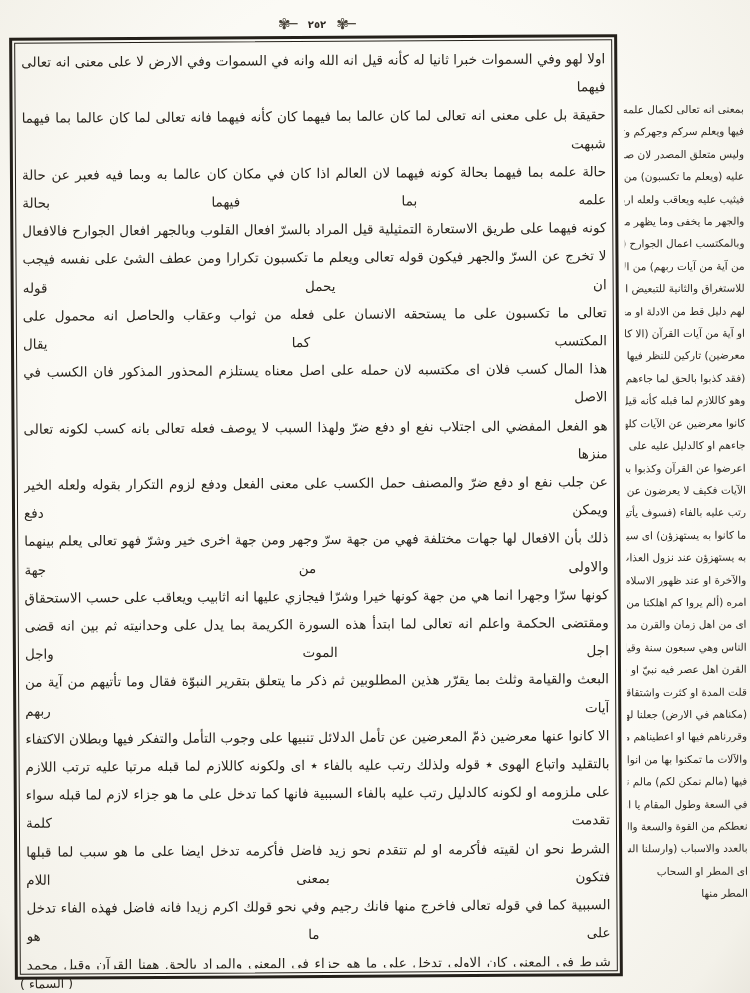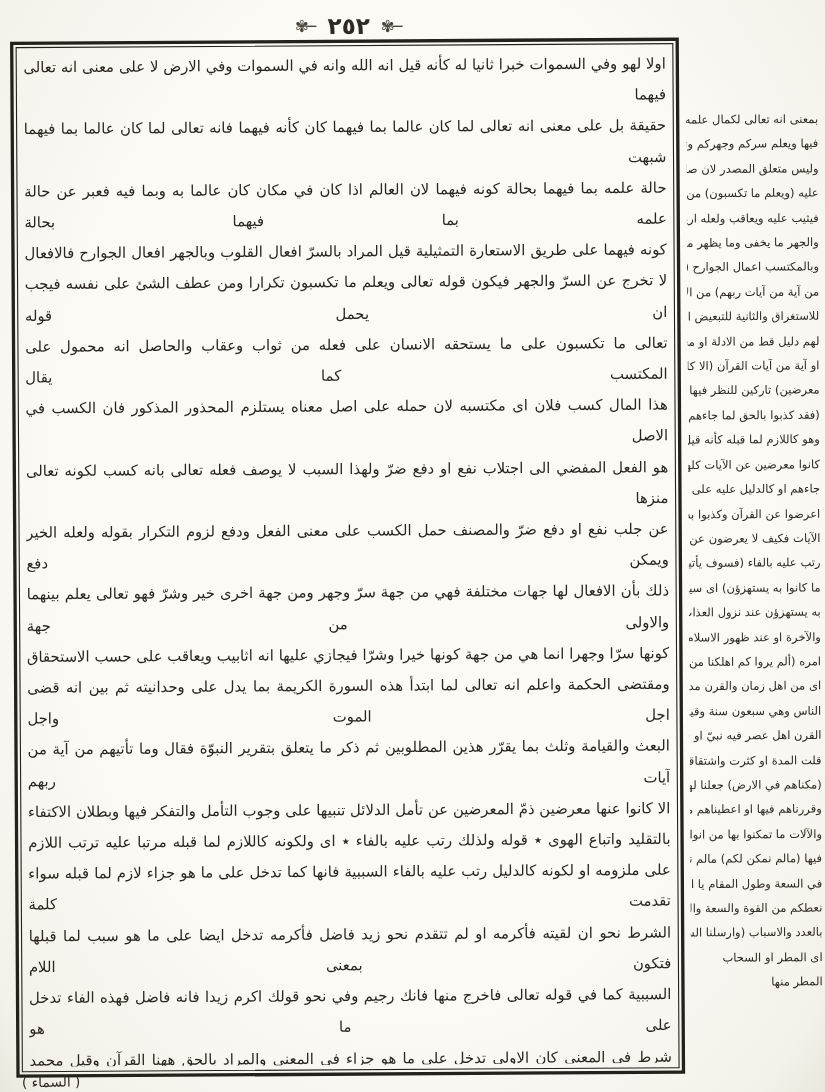--- a/index.html
+++ b/index.html
@@ -15,21 +15,21 @@
     color:#2b2620;
   }
   
   .header{
     position:absolute;top:10px;left:12px;width:610px;height:28px;
     display:flex;align-items:center;justify-content:center;gap:10px;
     direction:rtl;color:#3a352c;
   }
   .orn{font-size:15px;letter-spacing:-2px;color:#4a443a;}
   .orn.flip{transform:scaleX(-1);display:inline-block;}
-  .pagenum{font-size:21px;font-weight:bold;letter-spacing:4px;color:#2e2922;}
+  .pagenum{font-size:10px;font-weight:bold;letter-spacing:4px;color:#2e2922;}
   
   .frame{
     position:absolute;left:12px;top:36px;width:608px;height:942px;
     border:3px solid #24201a;
     transform:rotate(-0.35deg);
     background:transparent;
     box-sizing:border-box;
   }
   .frame::before{
     content:"";position:absolute;inset:2px;border:1px solid #24201a;pointer-events:none;

